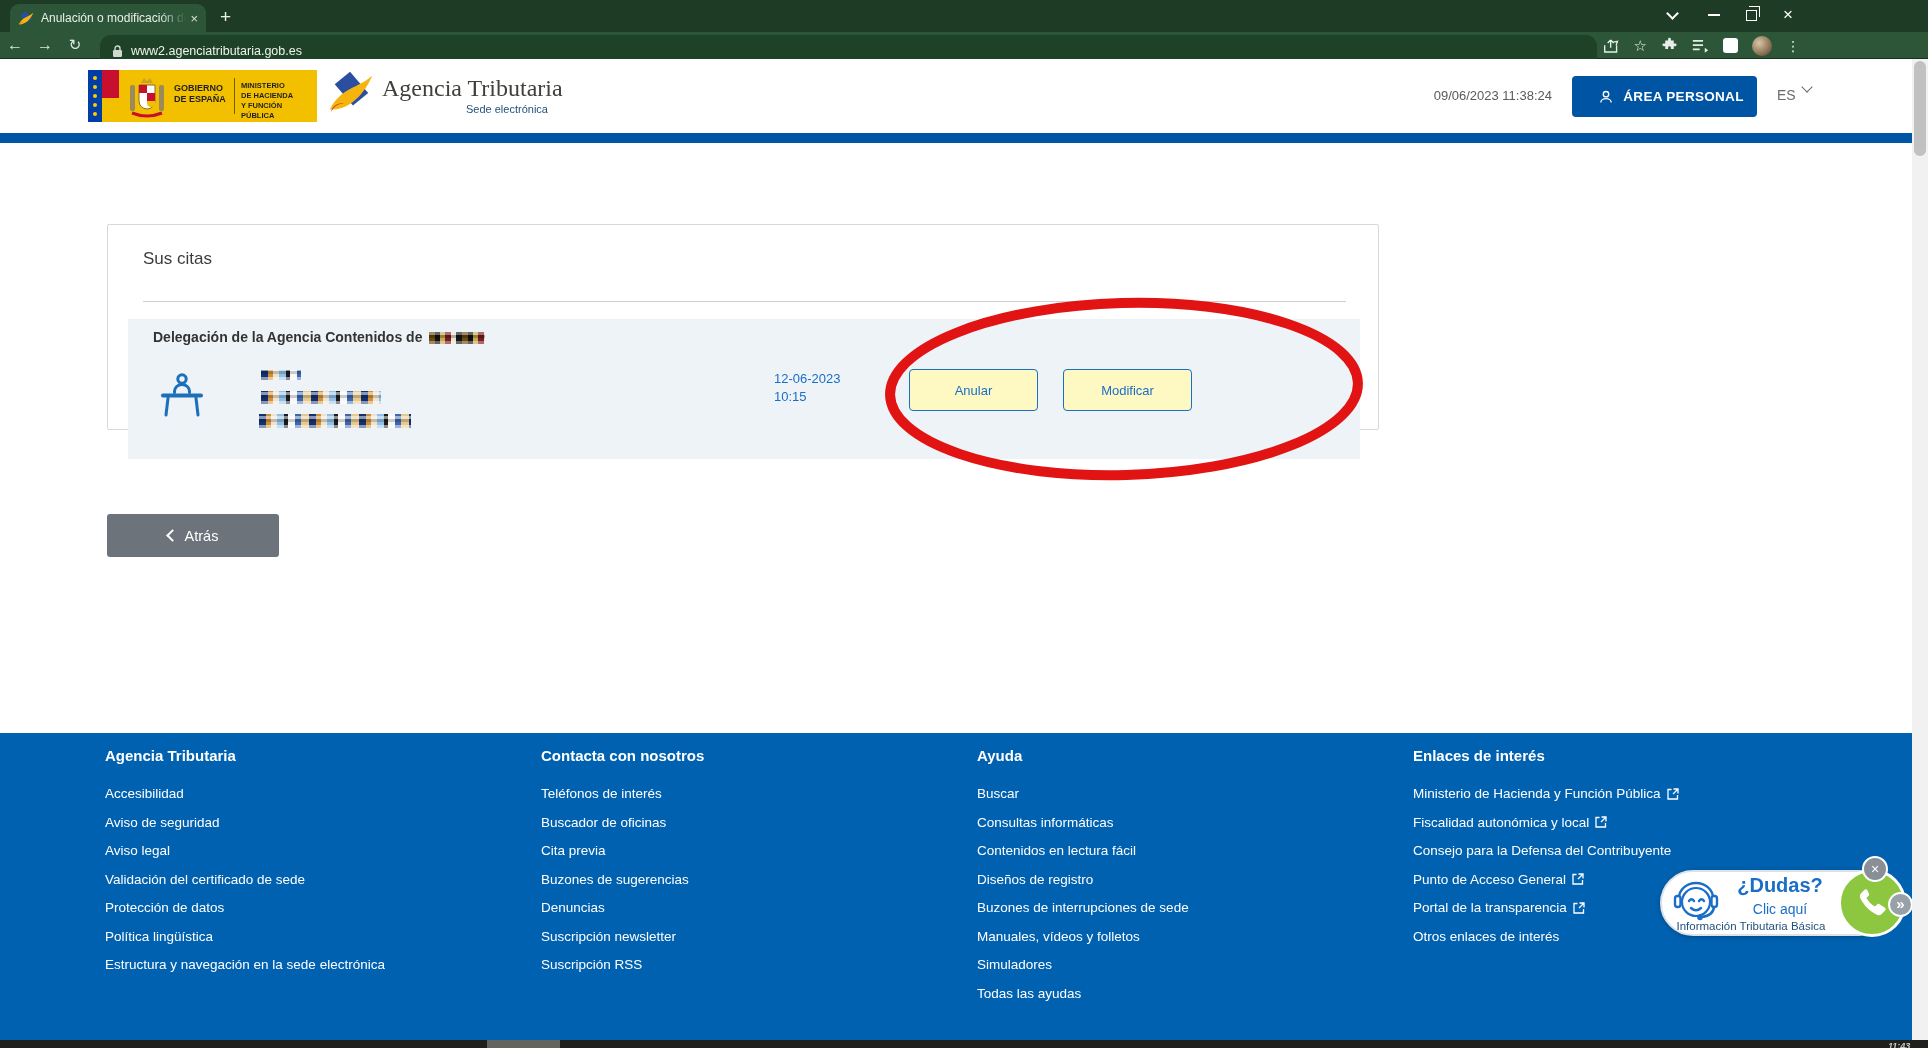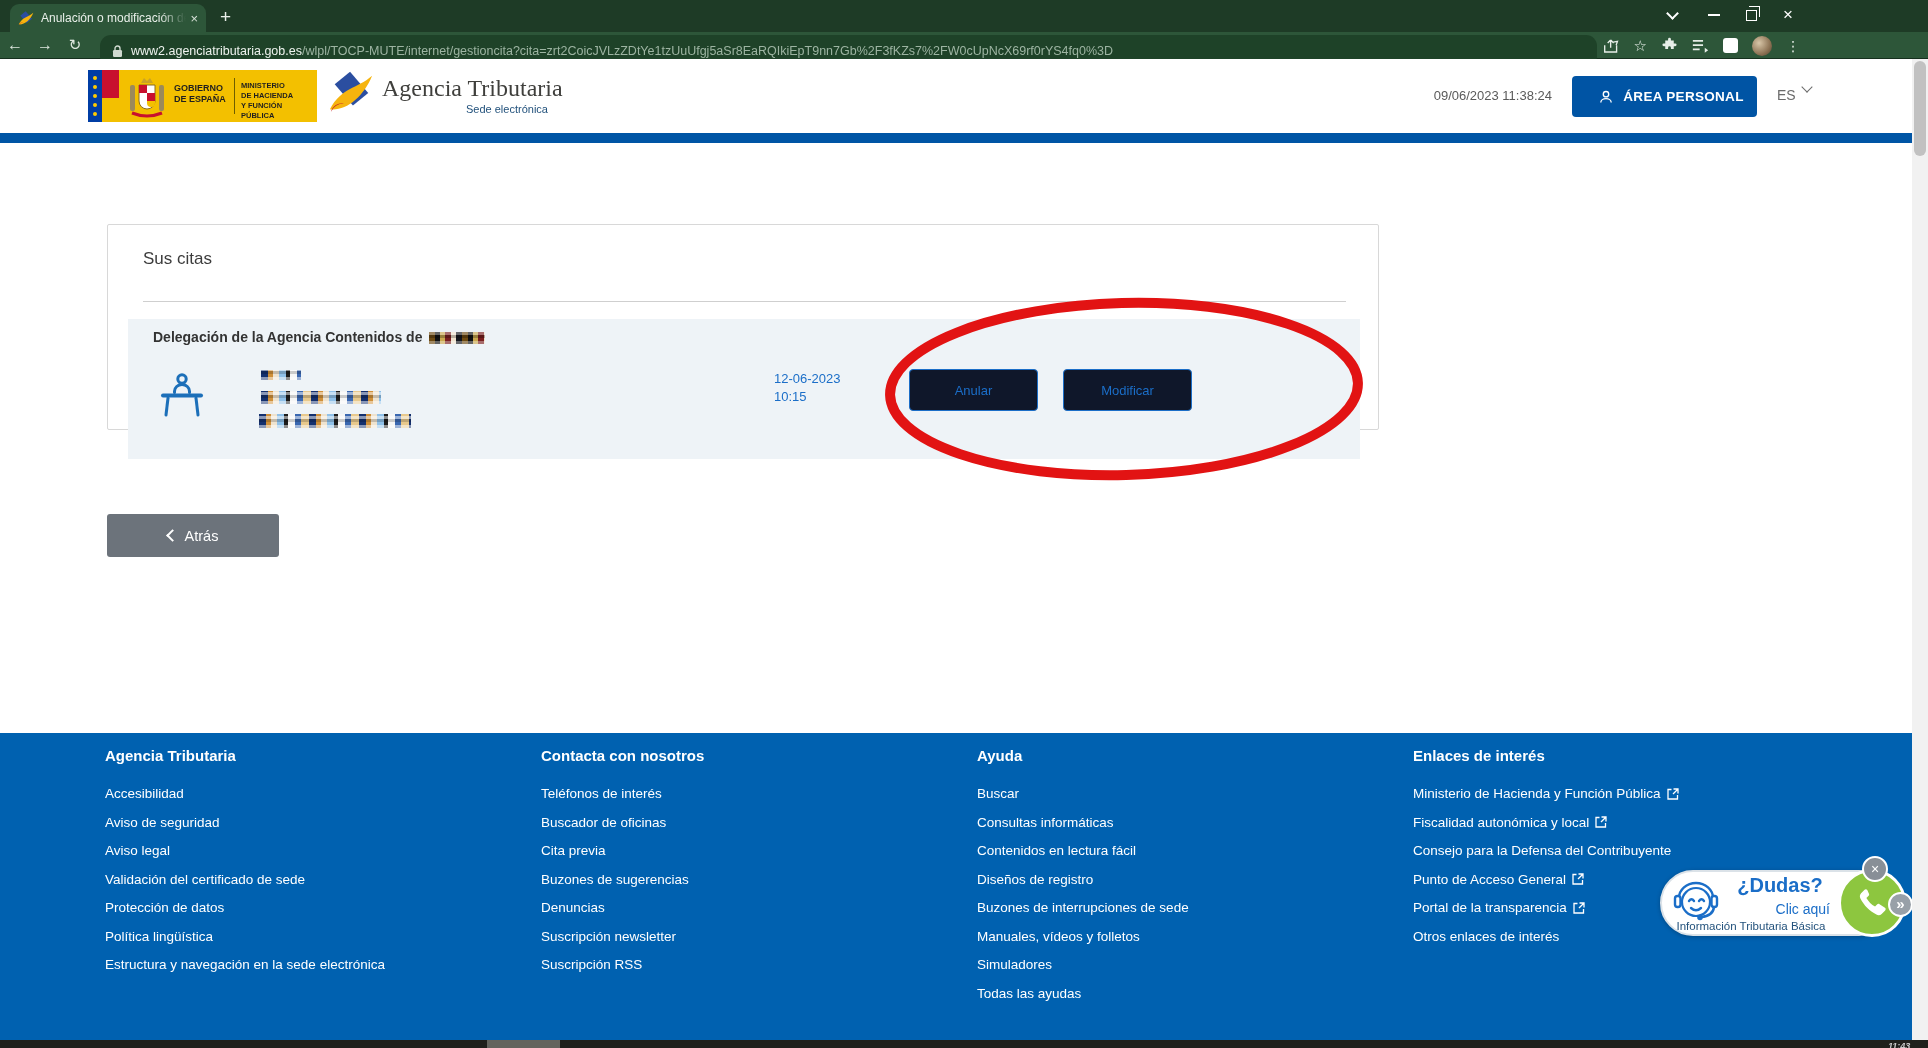--- a/index.html
+++ b/index.html
@@ -83,21 +83,21 @@
       repeating-linear-gradient(0deg,rgba(255,255,255,.5) 0 3px,transparent 3px 6px,rgba(0,0,0,.18) 6px 9px),
       repeating-linear-gradient(90deg,#14306e 0 7px,#d09038 7px 12px,#efe3cf 12px 18px,#8fc0e8 18px 25px,#1b1b1b 25px 29px,#f6f6f6 29px 36px,#3a67b0 36px 42px,#e8c98d 42px 50px);}
   .mosaic.dark{background-image:
       repeating-linear-gradient(0deg,rgba(255,255,255,.35) 0 3px,transparent 3px 6px,rgba(0,0,0,.25) 6px 9px),
       repeating-linear-gradient(90deg,#6d4a12 0 6px,#111 6px 11px,#caa84f 11px 16px,#7a1f1f 16px 22px,#efe3cf 22px 27px,#14161c 27px 33px);}
   .m-t{width:56px;height:12px;margin-left:7px;}
   .m1{position:absolute;left:133px;top:51px;width:40px;height:10px;}
   .m2{position:absolute;left:133px;top:72px;width:120px;height:13px;}
   .m3{position:absolute;left:131px;top:95px;width:152px;height:14px;}
   .apt-when{position:absolute;left:646px;top:51px;font-size:13px;color:#1b6ec8;line-height:18px;}
-  .apt-btn{position:absolute;top:50px;width:129px;height:42px;background:#0f172a;border:1px solid #1b6ec8;
+  .apt-btn{position:absolute;top:50px;width:129px;height:42px;background:#fef9c3;border:1px solid #1b6ec8;
            border-radius:4px;color:#1b6ec8;font-size:13px;font-family:inherit;}
   .btn-anular{left:781px;} .btn-modificar{left:935px;}
   .red-circle{position:absolute;left:880px;top:295px;width:492px;height:190px;pointer-events:none;}
   .back-btn{position:absolute;left:107px;top:514px;width:172px;height:43px;background:#6c737b;border:none;
             border-radius:3px;color:#fff;font-size:14.5px;font-family:inherit;
             display:flex;align-items:center;justify-content:center;gap:8px;}
   .back-chev{width:9px;height:9px;border-left:2px solid #fff;border-bottom:2px solid #fff;
              transform:rotate(45deg);}
 
   
@@ -107,21 +107,21 @@
   .fcol:nth-child(3){left:977px;} .fcol:nth-child(4){left:1413px;}
   .fhead{font-size:15px;font-weight:bold;margin-bottom:22px;}
   .flink{font-size:13.5px;margin-bottom:13.5px;cursor:pointer;display:flex;align-items:center;gap:6px;}
 
   
   .widget-pill{position:absolute;left:1660px;top:870px;width:232px;height:66px;background:#fff;
                border:2px solid #dbe2e8;border-radius:34px;box-shadow:0 1px 4px rgba(0,0,0,.25);}
   .w-face{position:absolute;left:1670px;top:877px;}
   .w-title{position:absolute;left:1728px;top:874px;width:104px;text-align:center;
            font-size:20px;font-weight:bold;color:#1b6ec8;}
-  .w-sub{position:absolute;left:1730px;top:901px;width:100px;text-align:right;font-size:14px;color:#1b6ec8;}
+  .w-sub{position:absolute;left:1730px;top:901px;width:100px;text-align:center;font-size:14px;color:#1b6ec8;}
   .w-cap{position:absolute;left:1666px;top:920px;width:170px;text-align:center;font-size:11.5px;color:#23527c;}
   .w-phone{position:absolute;left:1838px;top:869px;width:68px;height:68px;border-radius:50%;
            background:#8dc63f;border:3px solid #fff;display:flex;align-items:center;justify-content:center;}
   .w-close{position:absolute;left:1862px;top:856px;width:26px;height:26px;border-radius:50%;
            background:#888f97;border:2px solid #fff;color:#fff;font-size:14px;
            display:flex;align-items:center;justify-content:center;}
   .w-next{position:absolute;left:1888px;top:892px;width:25px;height:25px;border-radius:50%;
           background:#98a0a8;border:2px solid #fff;color:#fff;font-size:15px;font-weight:bold;
           display:flex;align-items:center;justify-content:center;padding-bottom:2px;}
 
@@ -166,21 +166,20 @@
       <span class="navbtn">→</span>
       <span class="navbtn reload">↻</span>
       <div class="urlpill">
         <span class="lock">
           <svg width="11" height="13" viewBox="0 0 11 13">
               <rect x="1" y="5" width="9" height="7" rx="1.2" fill="#cfd9cf"></rect>
               <path d="M3 5V3.5a2.5 2.5 0 0 1 5 0V5" fill="none" stroke="#cfd9cf" stroke-width="1.4"></path>
             </svg>
         </span>
         <span class="url-domain">www2.agenciatributaria.gob.es</span>
-          <span class="url-path">/wlpl/TOCP-MUTE/internet/gestioncita?cita=zrt2CoicJVLzZDtYe1tzUuUfgj5aSr8EaRQIkiEpT9nn7Gb%2F3fKZs7%2FW0cUpNcX69rf0rYS4fq0%3D</span>
       </div>
       <div class="tb-icons">
         <svg width="17" height="16" viewBox="0 0 20 18">
             <path d="M2 8v8h14v-8" fill="none" stroke="#e7eee8" stroke-width="1.6"></path>
             <path d="M9 11V2 M9 2 L5.5 5.5 M9 2 l3.5 3.5 M12 4.5 l5 -1 -1.5 4.5" fill="none" stroke="#e7eee8" stroke-width="1.6"></path>
           </svg>
         <span class="star">☆</span>
         <svg width="17" height="17" viewBox="0 0 24 24">
             <path d="M10 3a2 2 0 0 1 4 0v2h4v4h2a2 2 0 0 1 0 4h-2v4h-4v-2a2 2 0 0 0 -4 0v2H6v-4H4a2 2 0 0 1 0-4h2V5h4z" fill="#e7eee8"></path>
           </svg>

